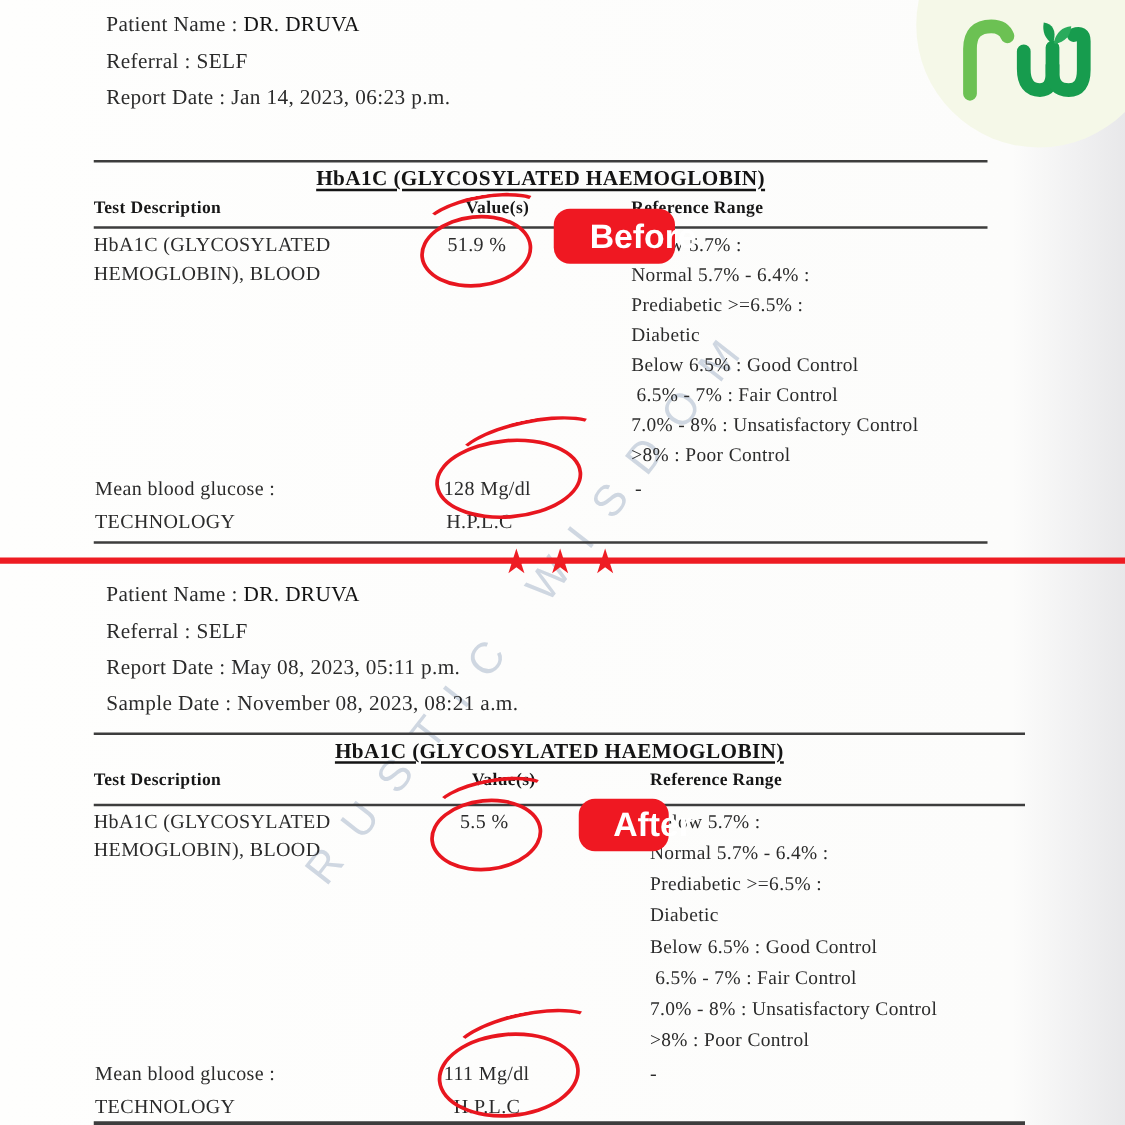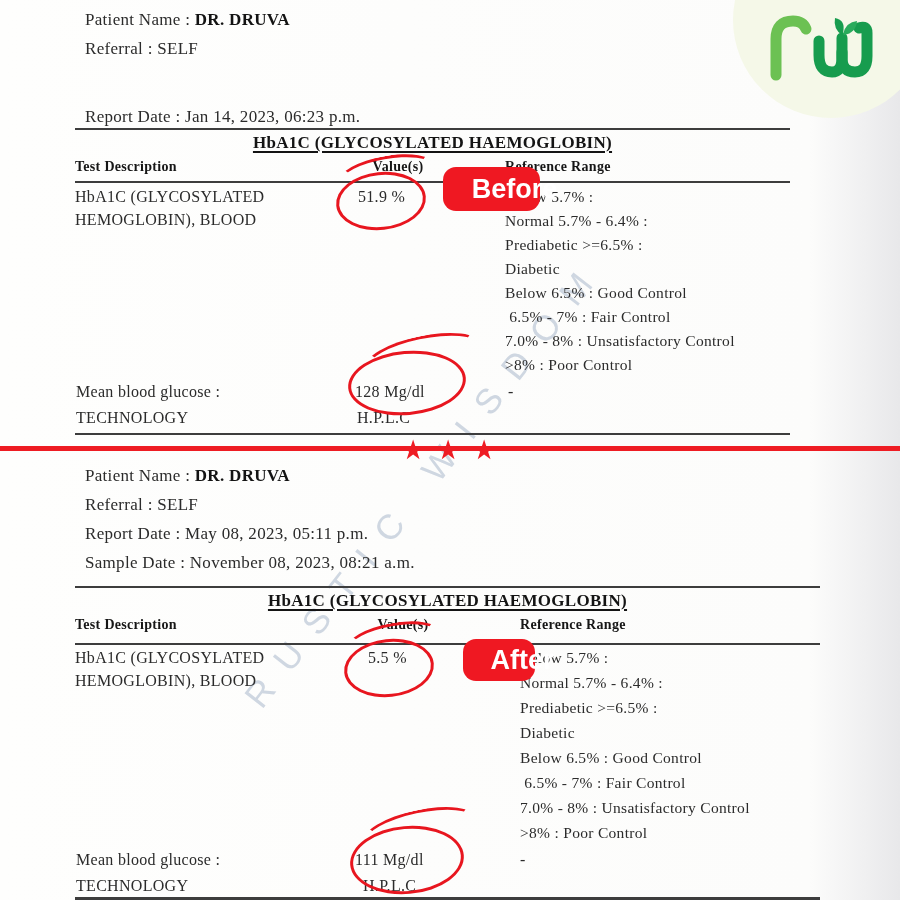--- a/index.html
+++ b/index.html
@@ -6,21 +6,21 @@
   html,body { width:900px; height:900px; }
   .page {
     position:relative; width:900px; height:900px; overflow:hidden;
     background: linear-gradient(90deg, #fefefd 0%, #fcfcfb 90%, #f0f0f1 96%, #e8e8ea 100%);
     font-family:"Liberation Serif", serif;
   }
   .sec { position:absolute; left:0; width:900px; }
   .t { position:absolute; white-space:pre; font-family:"Liberation Serif", serif;
        font-size:16px; color:#2b2b2b; letter-spacing:0.3px; z-index:4; }
   .info { font-size:17px; }
-  .b { font-weight:bold; color:#131313; }
+  .b { font-weight:normal; color:#131313; }
   .th { font-weight:bold; color:#161616; font-size:14px; }
   .ref { font-size:15.5px; }
   .title { text-align:center; text-decoration:underline; text-decoration-thickness:2px;
            text-underline-offset:3px; font-weight:bold; font-size:17px; color:#141414; }
   .rule { position:absolute; background:#3d3d3d; z-index:3; }
   
   .circle { position:absolute; border:3.5px solid #e8161f; border-radius:50%; z-index:6; }
   .arc { position:absolute; border:3.5px solid transparent; border-top-color:#e8161f;
          border-radius:50%; z-index:6; }
   .badge { position:absolute; background:#ef1822; color:#ffffff; z-index:7;
@@ -49,21 +49,21 @@
     <path d="M79 33 V53 Q79 67 92 67 Q104 67 104 51 V28 Q104 20 96 23" stroke="#179c4e" stroke-width="11" fill="none" stroke-linecap="round"></path>
     <path d="M79 30 Q70 24 72 13 Q83 15 80 28 Z" fill="#179c4e"></path>
     <path d="M80 29 Q83 17 94 16 Q93 28 81 30 Z" fill="#2aab5c"></path>
   </svg>
 
   <div class="watermark">RUSTIC WISDOM</div>
 
   <div class="sec" style="top:0; height:455px;">
     <div class="t info" style="left:85px; top:10px;"><span>Patient Name :</span><span> </span><span class="b">DR. DRUVA</span></div>
     <div class="t info" style="left:85px; top:39px;"><span>Referral :</span><span> </span><span>SELF</span></div>
-    <div class="t info" style="left:85px; top:68px;margin-top:39px;"><span>Report Date :</span><span> </span><span>Jan 14, 2023, 06:23 p.m.</span></div>
+    <div class="t info" style="left:85px; top:68px;"><span>Report Date :</span><span> </span><span>Jan 14, 2023, 06:23 p.m.</span></div>
 
     <div class="rule" style="left:75px; top:128px; width:715px; height:2px;"></div>
     <div class="t title" style="left:75px; top:133px; width:715px;">HbA1C (GLYCOSYLATED HAEMOGLOBIN)</div>
 
     <div class="t th" style="left:75px; top:159px;">Test Description</div>
     <div class="t th" style="left:338px; top:159px; width:120px; text-align:center;">Value(s)</div>
     <div class="t th" style="left:505px; top:159px;">Reference Range</div>
     <div class="rule" style="left:75px; top:181px; width:715px; height:2px;"></div>
 
     <div class="t" style="left:75px; top:188px;">HbA1C (GLYCOSYLATED</div>

